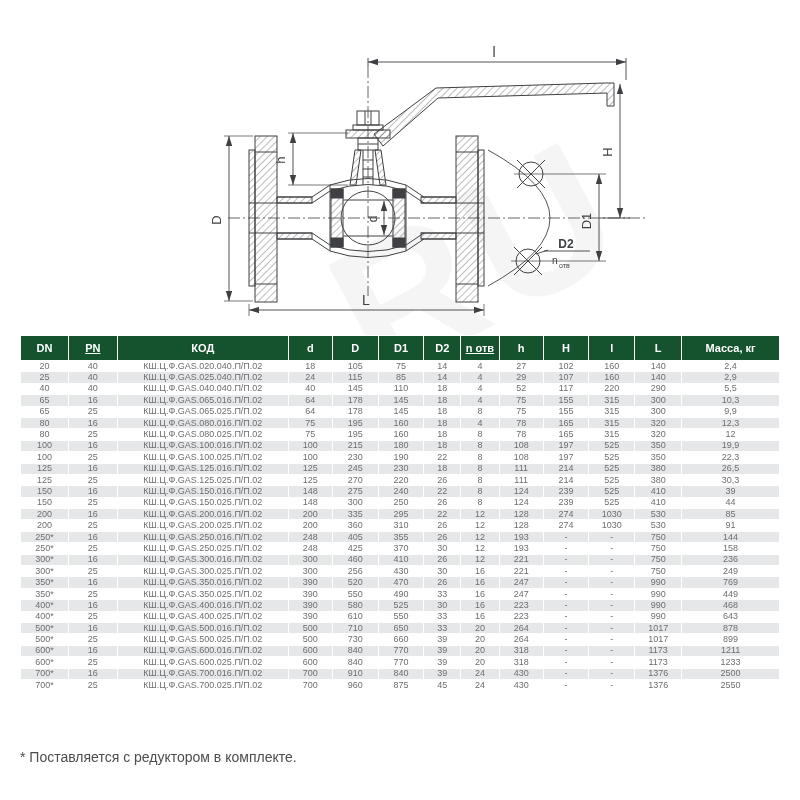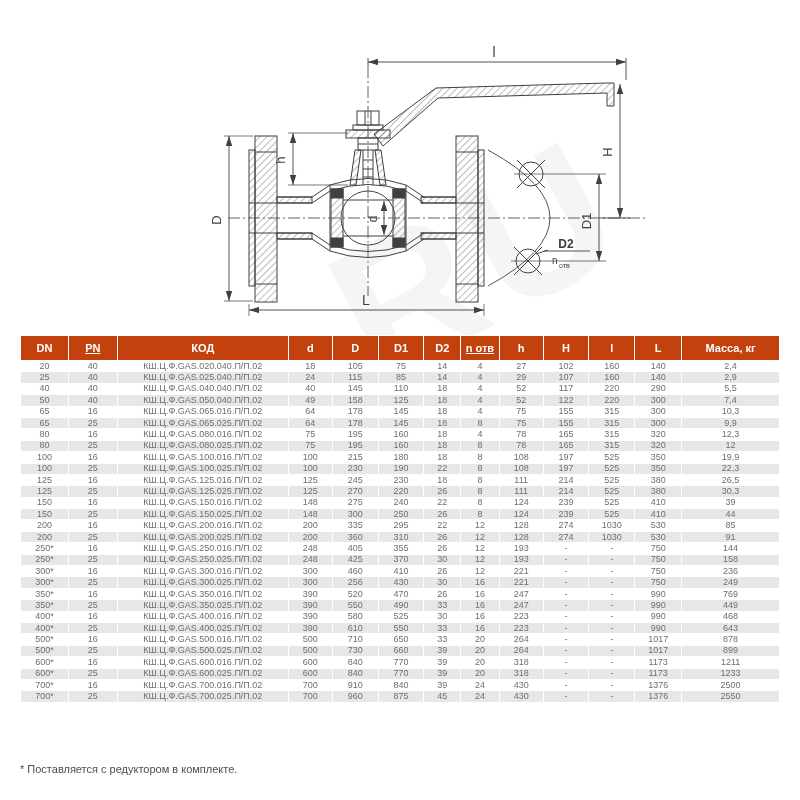--- a/index.html
+++ b/index.html
@@ -4,27 +4,27 @@
 <style>
   html,body{margin:0;padding:0;background:#fff;}
   .page{position:relative;width:800px;height:800px;background:#fff;overflow:hidden;
         font-family:"Liberation Sans",sans-serif;}
   .drawing{position:absolute;top:0;left:0;}
   .watermark{position:absolute;top:150px;left:330px;font-size:190px;font-weight:bold;
              color:rgba(60,60,70,0.05);transform:rotate(-28deg);pointer-events:none;
              letter-spacing:10px;}
   .table-wrap{position:absolute;top:335px;left:20px;width:760px;}
   table{table-layout:fixed;width:760px;border-collapse:collapse;}
-  th{background:#c2410c;color:#fff;font-size:11px;font-weight:bold;padding:6px 0;
+  th{background:#14532d;color:#fff;font-size:11px;font-weight:bold;padding:6px 0;
      border:1.5px solid #fff;text-align:center;}
   td{font-size:9px;color:#6d6e71;text-align:center;padding:0;height:10.4px;line-height:1;
      border:1.5px solid #fff;white-space:nowrap;overflow:hidden;}
   tbody tr:nth-child(even) td{background:#e6e7e8;}
   tbody tr:nth-child(odd) td{background:#ffffff;}
-  .footnote{position:absolute;top:749px;left:20px;font-size:11px;color:#4d4d4f;margin-top:14px;}
+  .footnote{position:absolute;top:749px;left:20px;font-size:14px;color:#4d4d4f;}
   svg text{font-family:"Liberation Sans",sans-serif;fill:#3f4043;}
 </style>
 </head>
 <body>
 
 <div class="page">
 
   <div class="watermark">RU</div>
 
   <svg class="drawing" width="800" height="332" viewBox="0 0 800 332">
@@ -237,35 +237,20 @@
             <td>110</td>
             <td>18</td>
             <td>4</td>
             <td>52</td>
             <td>117</td>
             <td>220</td>
             <td>290</td>
             <td>5,5</td>
           </tr>
           <tr>
-            <td>50</td>
-            <td>40</td>
-            <td>КШ.Ц.Ф.GAS.050.040.П/П.02</td>
-            <td>49</td>
-            <td>158</td>
-            <td>125</td>
-            <td>18</td>
-            <td>4</td>
-            <td>52</td>
-            <td>122</td>
-            <td>220</td>
-            <td>300</td>
-            <td>7,4</td>
-          </tr>
-          <tr>
             <td>65</td>
             <td>16</td>
             <td>КШ.Ц.Ф.GAS.065.016.П/П.02</td>
             <td>64</td>
             <td>178</td>
             <td>145</td>
             <td>18</td>
             <td>4</td>
             <td>75</td>
             <td>155</td>

